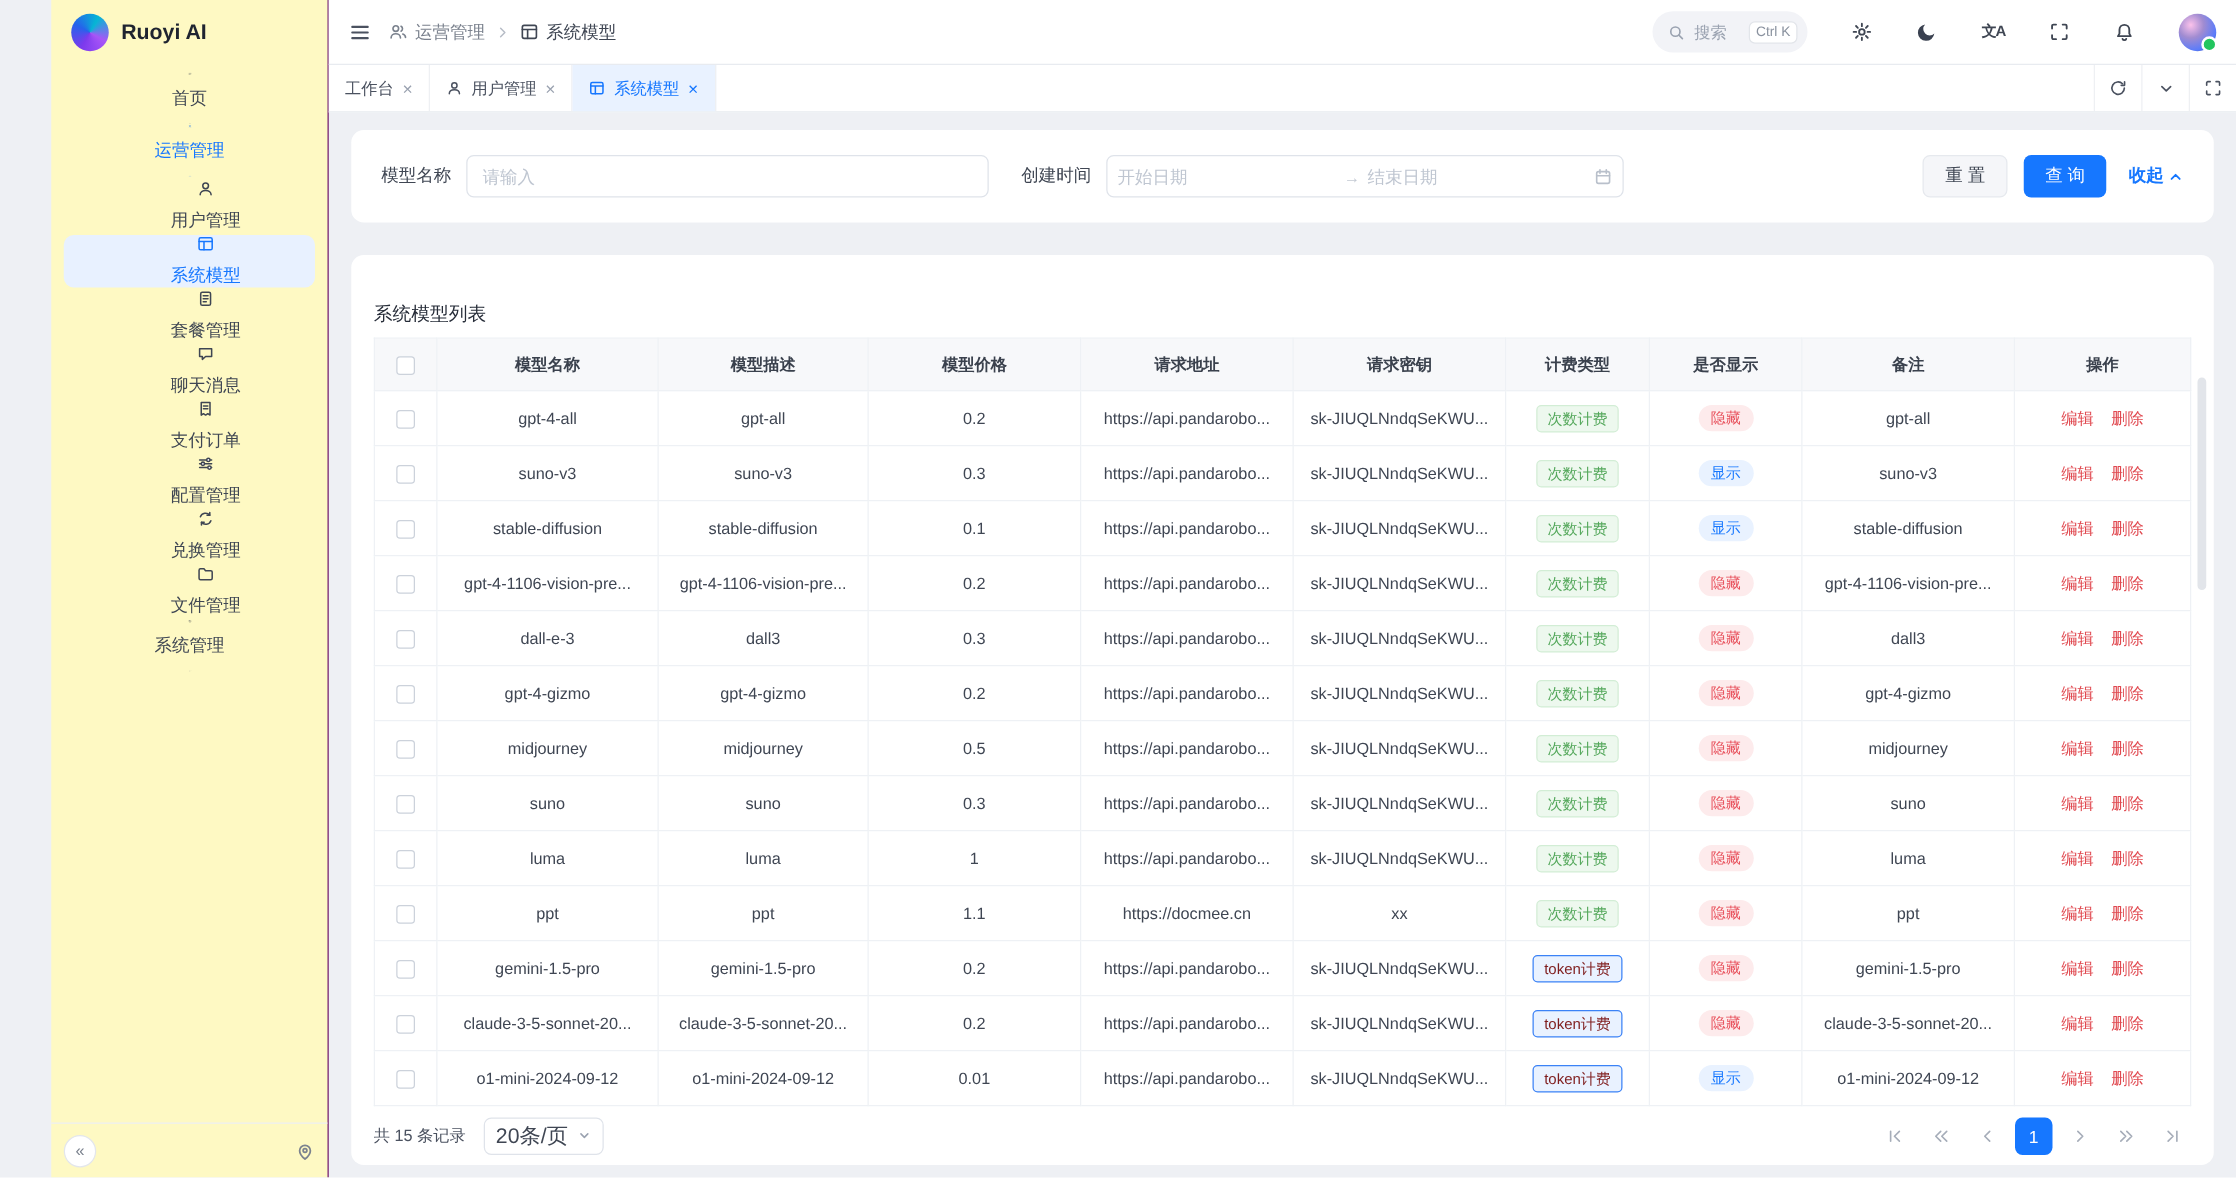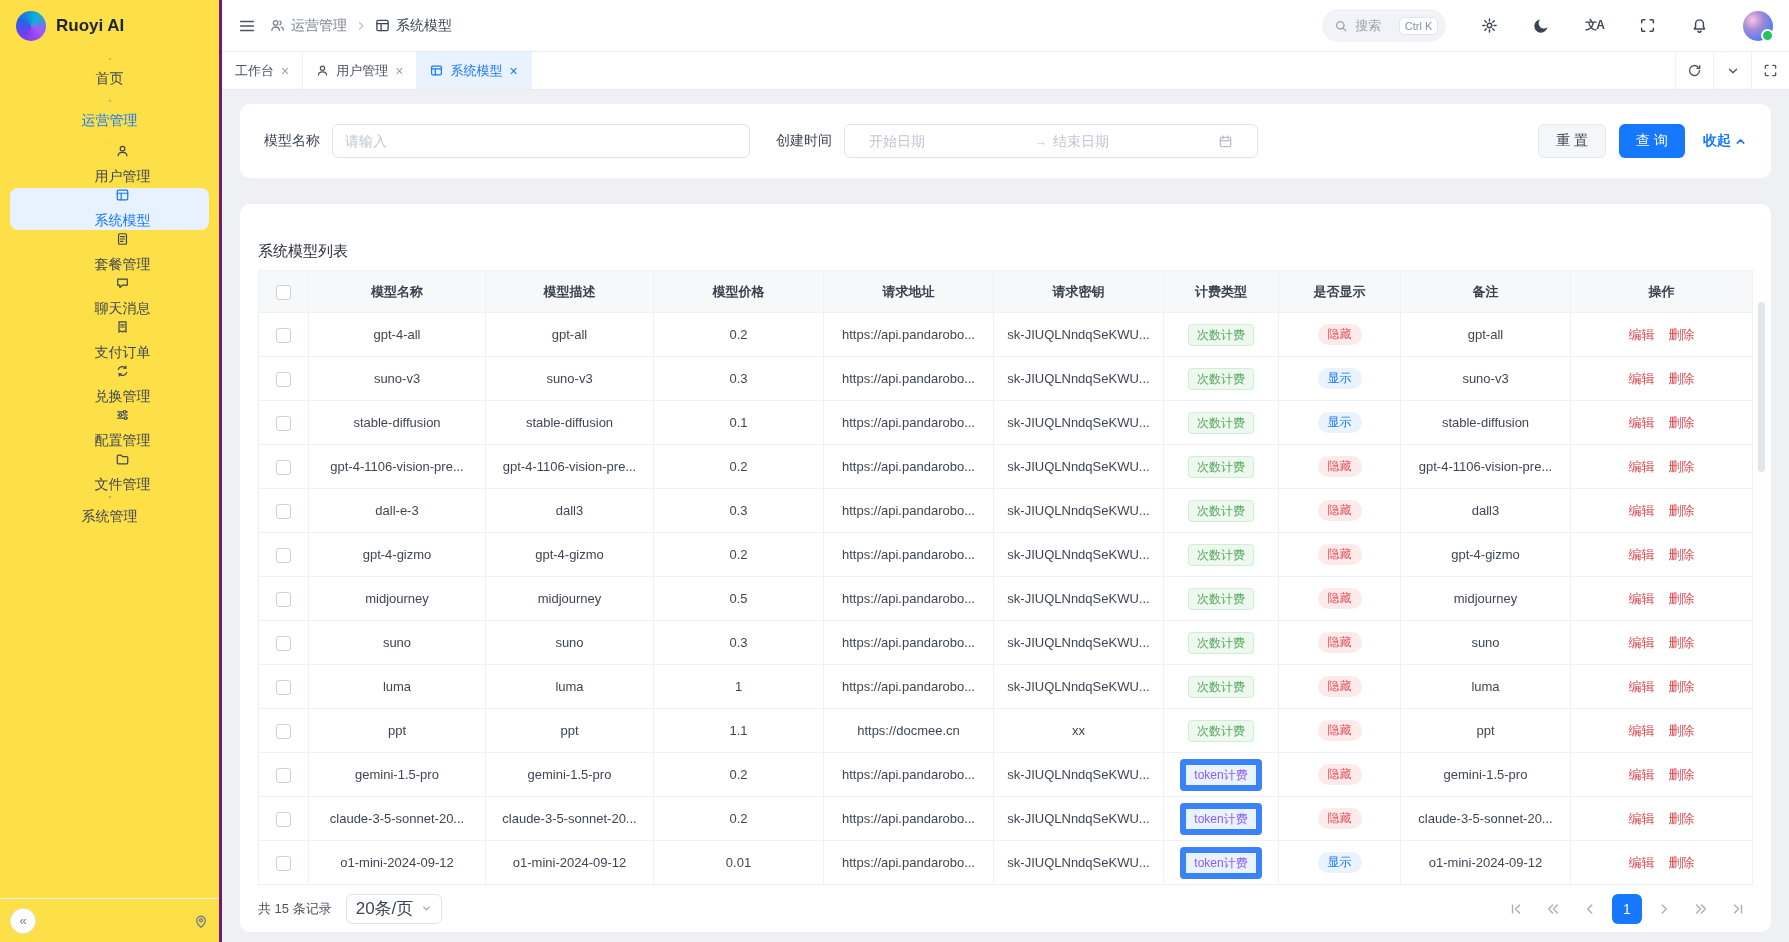--- a/index.html
+++ b/index.html
@@ -2,21 +2,21 @@
 <html><head>
 <meta charset="utf-8">
 <style>
   * { margin:0; padding:0; box-sizing:border-box; }
   html,body { width:1789px; height:942px; overflow:hidden; }
   body { font-family:"Liberation Sans","DejaVu Sans",sans-serif; font-size:14px; color:#333b47; background:#eef0f4; }
   .app { display:flex; width:100%; height:100%; }
   svg { display:block; }
 
   
-  .sidebar { width:222px; min-width:222px; background:#fde047; border-right:3px solid #701a75; display:flex; flex-direction:column; }
+  .sidebar { width:222px; min-width:222px; background:#fef9c3; border-right:1px solid #701a75; display:flex; flex-direction:column;margin-left:41px; }
   .brand { height:52px; display:flex; align-items:center; gap:10px; padding:0 16px; }
   .brand-logo { width:30px; height:30px; border-radius:50%; background:conic-gradient(from 210deg,#7c3aed,#2563eb,#06b6d4,#a855f7,#7c3aed); }
   .brand-name { font-size:17px; font-weight:bold; color:#1f2430; }
   .menu { flex:1; padding:6px 10px; overflow:hidden; }
   .mi { height:42px; display:flex; align-items:center; gap:10px; padding:0 12px; border-radius:8px; color:#3f4653; cursor:pointer;flex-direction:column; }
   .mi .lbl { flex:1; font-size:14px; white-space:nowrap; }
   .mi .chev { color:#8a919e; }
   .mi.blue { color:#1677ff; }
   .mi.blue .chev { color:#1677ff; }
   .sub .mi { padding-left:38px; margin:2px 0; }
@@ -53,21 +53,21 @@
   
   .content { flex:1; padding:14px 18px 0; min-height:0; }
   .card { background:#fff; border-radius:10px; }
   .filter-card { height:74px; display:flex; align-items:center; padding:0 24px; gap:12px; }
   .f-label { color:#3f4653; white-space:nowrap; }
   .f-label.second { margin-left:14px; }
   input { font-family:inherit; font-size:14px; color:#3f4653; outline:none; border:none; background:transparent; }
   input::placeholder { color:#bfc6d1; }
   .inp { width:418px; height:34px; border:1px solid #dfe3ea; border-radius:6px; padding:0 12px; display:flex; align-items:center; }
   .inp input { width:100%; }
-  .date-range { width:414px; height:34px; border:1px solid #dfe3ea; border-radius:6px; display:flex; align-items:center; padding:0 24px; gap:6px; }
+  .date-range { width:414px; height:34px; border:1px solid #dfe3ea; border-radius:6px; display:flex; align-items:center; padding:0 8px; gap:6px; }
   .date-range input { flex:1; min-width:0; }
   .arrow { color:#c3c9d3; font-size:13px; }
   .cal { color:#b9c0cb; }
   .filter-right { margin-left:auto; display:flex; align-items:center; gap:13px; }
   .btn { height:34px; border-radius:6px; padding:0 17px; font-size:14px; display:flex; align-items:center; justify-content:center; cursor:pointer; border:none; font-family:inherit; white-space:nowrap; }
   .btn-reset { background:#f5f6f9; border:1px solid #e6e9ee; color:#3f4653; }
   .btn-primary { background:#1677ff; color:#fff; }
   .collapse-link { color:#1677ff; display:flex; align-items:center; gap:3px; font-size:14px; cursor:pointer; margin-left:5px; font-weight:bold; }
 
   
@@ -79,21 +79,21 @@
   .btn-disabled { background:#fff; border:1px solid #e8ebf0; color:#c5cbd4; cursor:not-allowed; }
   .ticon { color:#5c6470; margin-left:4px; cursor:pointer; }
 
   table { width:100%; border-collapse:collapse; table-layout:fixed; }
   th,td { border:1px solid #eef1f5; }
   thead th { background:#f7f8fa; height:42px; font-size:13px; color:#3a414d; font-weight:bold; text-align:center; }
   tbody td { height:44px; text-align:center; font-size:13px; color:#3f4653; white-space:nowrap; overflow:hidden; text-overflow:ellipsis; padding:0 6px; }
   .cbx { width:15px; height:15px; border:1px solid #ccd2db; border-radius:3px; background:#fff; display:inline-block; vertical-align:middle; cursor:pointer; }
   .tag { display:inline-block; font-size:12px; line-height:20px; padding:0 8px; border-radius:4px; }
   .tag-green { color:#55a85c; background:#edf8ee; border:1px solid #d2edd5; }
-  .tag-blue  { color:#8b5cf6; background:#e9f2ff; border:6px solid #3b82f6; }
+  .tag-blue  { color:#7f1d1d; background:#e9f2ff; border:1px solid #3b82f6; }
   .pill { display:inline-block; font-size:12px; line-height:21px; padding:0 10px; border-radius:999px; }
   .pill-red  { color:#e8505b; background:#fdebec; }
   .pill-blue { color:#1677ff; background:#e9f2ff; }
   .op-link { font-size:13px; color:#e0484f; cursor:pointer; margin:0 7px; }
 
   .v-scroll { position:absolute; top:98px; right:6px; width:7px; height:572px; }
   .v-thumb { width:7px; height:170px; background:#e2e5ea; border-radius:4px; cursor:pointer; }
 
   .list-foot { height:54px; display:flex; align-items:center; }
   .total { font-size:13px; color:#4b5260; }
@@ -163,34 +163,34 @@
           <span class="lbl">聊天消息</span>
         </div>
         <div class="mi">
           <svg width="15" height="15" viewBox="0 0 16 16" fill="none" stroke="currentColor" stroke-width="1.4" stroke-linecap="round" stroke-linejoin="round">
               <path d="M4 2.2h8v11.6l-2-1.3-2 1.3-2-1.3-2 1.3z"></path>
               <path d="M6 5.5h4M6 8h4"></path>
             </svg>
           <span class="lbl">支付订单</span>
         </div>
         <div class="mi">
-          <svg width="15" height="15" viewBox="0 0 16 16" fill="none" stroke="currentColor" stroke-width="1.4" stroke-linecap="round" stroke-linejoin="round">
-              <path d="M3.2 6.2a5 5 0 0 1 8.6-1.4M12.8 9.8a5 5 0 0 1-8.6 1.4"></path>
-              <path d="M11.8 2.3v2.5h-2.5M4.2 13.7v-2.5h2.5"></path>
-            </svg>
-          <span class="lbl">兑换管理</span>
-        </div>
-        <div class="mi">
           <svg width="15" height="15" viewBox="0 0 16 16" fill="none" stroke="currentColor" stroke-width="1.4" stroke-linecap="round">
               <path d="M2.5 4.5h11M2.5 8h11M2.5 11.5h11"></path>
               <circle cx="10.5" cy="4.5" r="1.5" fill="#fff"></circle>
               <circle cx="5.5" cy="8" r="1.5" fill="#fff"></circle>
               <circle cx="11.5" cy="11.5" r="1.5" fill="#fff"></circle>
             </svg>
           <span class="lbl">配置管理</span>
+        </div>
+        <div class="mi">
+          <svg width="15" height="15" viewBox="0 0 16 16" fill="none" stroke="currentColor" stroke-width="1.4" stroke-linecap="round" stroke-linejoin="round">
+              <path d="M3.2 6.2a5 5 0 0 1 8.6-1.4M12.8 9.8a5 5 0 0 1-8.6 1.4"></path>
+              <path d="M11.8 2.3v2.5h-2.5M4.2 13.7v-2.5h2.5"></path>
+            </svg>
+          <span class="lbl">兑换管理</span>
         </div>
         <div class="mi">
           <svg width="15" height="15" viewBox="0 0 16 16" fill="none" stroke="currentColor" stroke-width="1.4" stroke-linejoin="round">
               <path d="M2 4.8c0-.7.6-1.3 1.3-1.3h3.2l1.4 1.7h4.8c.7 0 1.3.6 1.3 1.3v5.7c0 .7-.6 1.3-1.3 1.3H3.3c-.7 0-1.3-.6-1.3-1.3z"></path>
             </svg>
           <span class="lbl">文件管理</span>
         </div>
       </div>
       <div class="mi">
         <svg width="16" height="16" viewBox="0 0 16 16" fill="none" stroke="currentColor" stroke-width="1.4" stroke-linecap="round">

